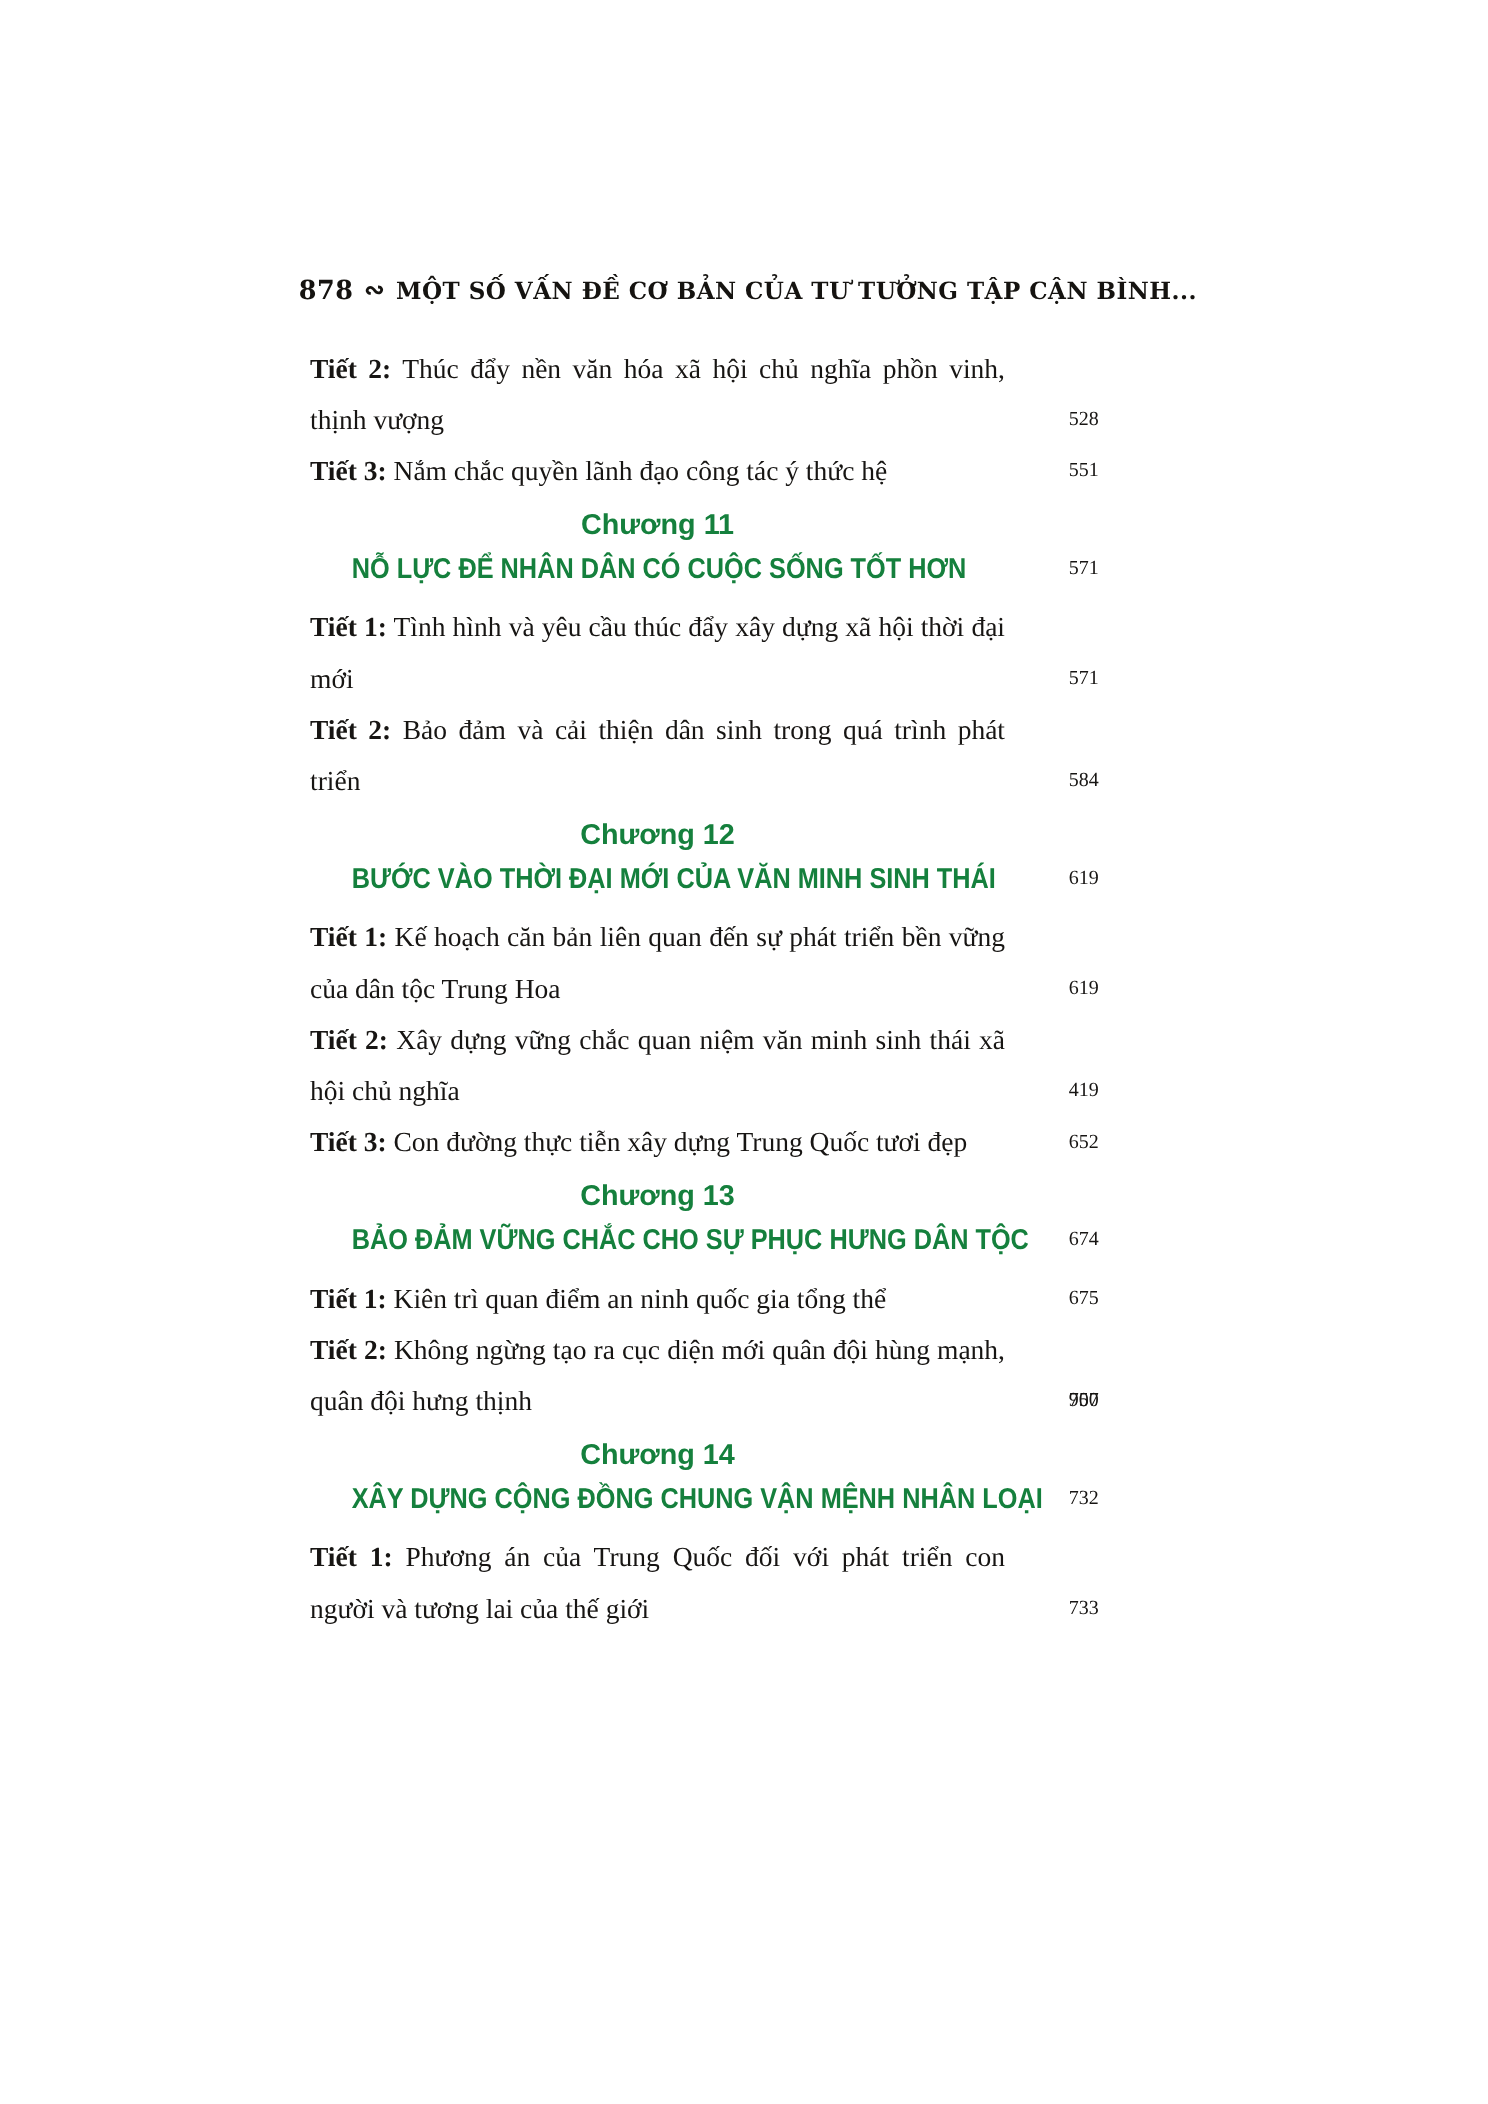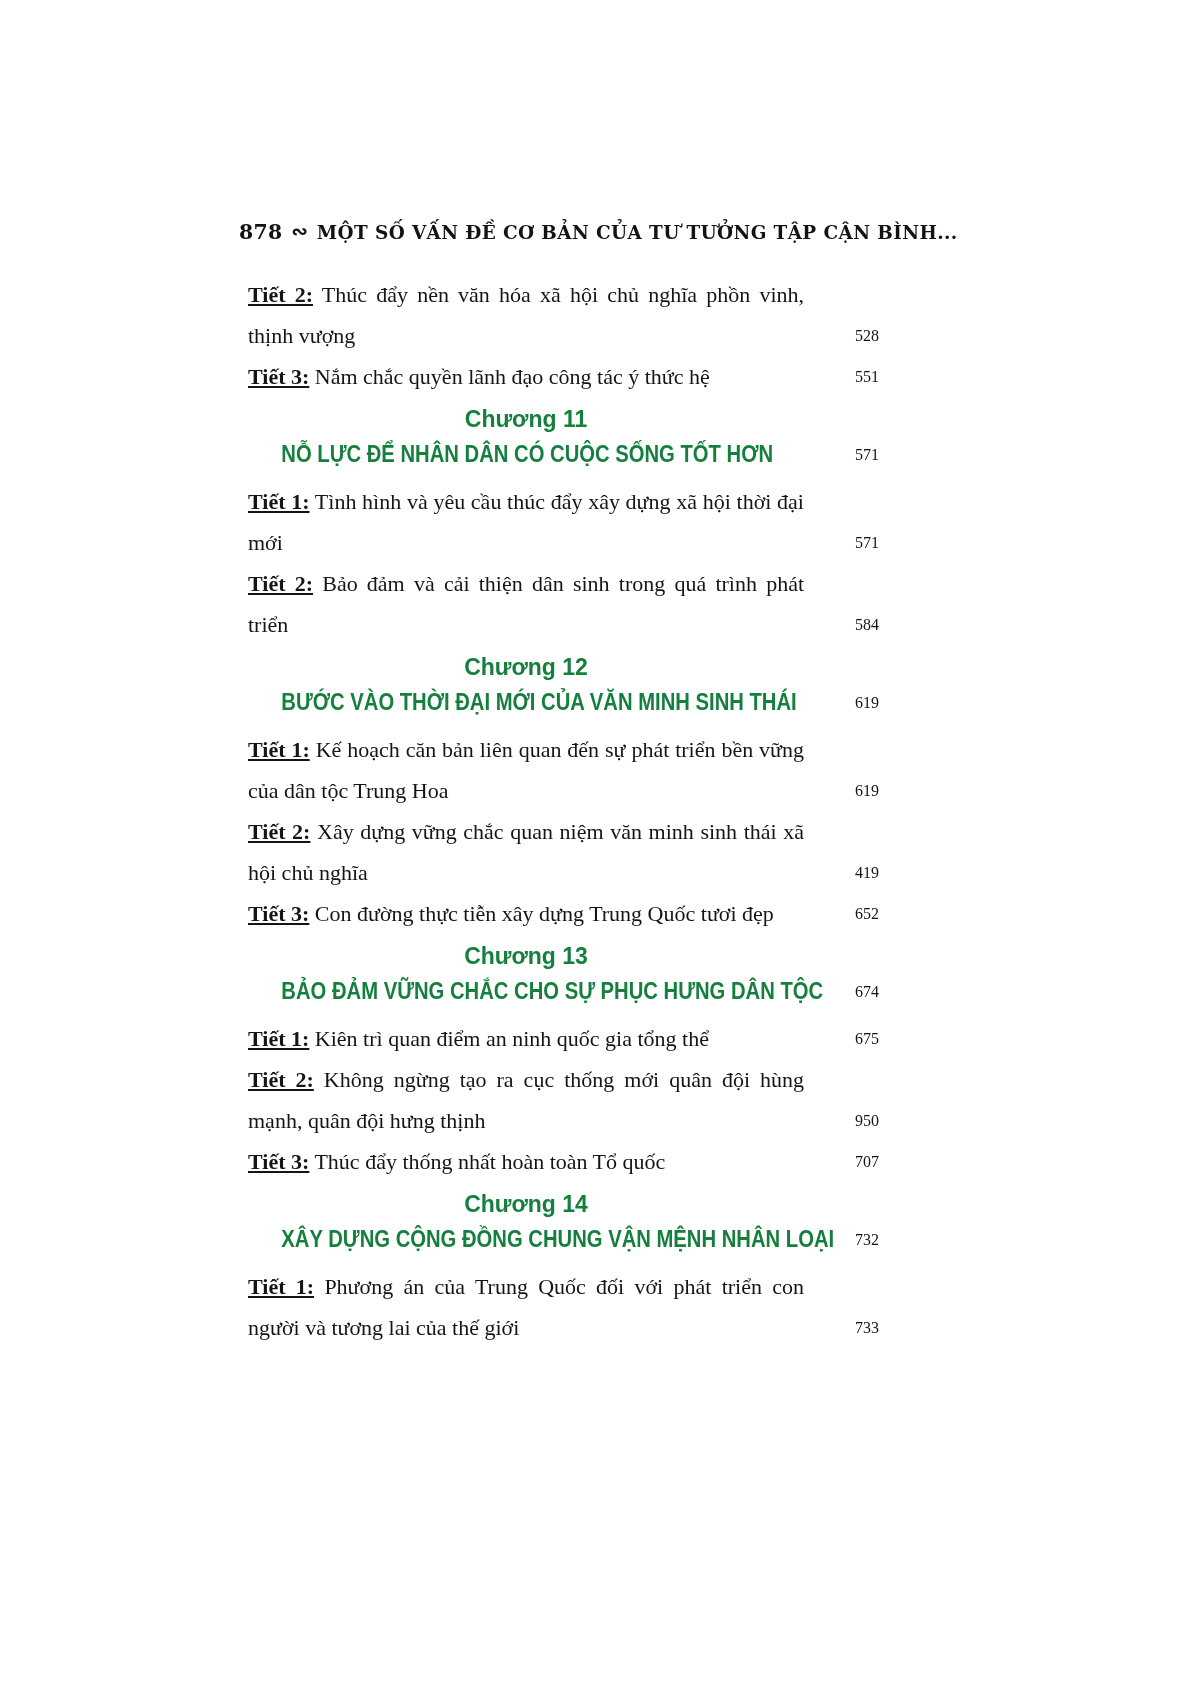--- a/index.html
+++ b/index.html
@@ -17,21 +17,21 @@
   }
   .rh-num{font-size:21px;}
   .orn{font-size:20px;position:relative;top:-1px;}
   
   .toc{
     position:absolute;top:274px;left:248px;width:631px;
     font-size:22px;line-height:41px;
   }
   .entry{position:relative;}
   .entry-text{margin:0;width:556px;text-align:justify;}
-  .lbl{font-weight:700;text-decoration:underline;}
+  .lbl{font-weight:700;}
   .pg{position:absolute;right:0;bottom:0;line-height:41px;font-size:16px;}
   .chapter{margin:5px 0 9px;line-height:35px;}
   .ch-wrap{width:556px;text-align:center;font-family:"Liberation Sans",sans-serif;font-weight:700;color:#15803d;}
   .ch-num{font-size:23px;}
   .ch-title{
     font-size:23px;white-space:nowrap;
     transform:scaleX(0.88);transform-origin:50% 50%;
   }
   .chapter .pg{line-height:35px;}
 </style>
@@ -92,25 +92,24 @@
       <div class="ch-num">Chương 13</div>
       <div class="ch-title">BẢO ĐẢM VỮNG CHẮC CHO SỰ PHỤC HƯNG DÂN TỘC</div>
     </div>
     <span class="pg">674</span>
   </div>
       <div class="entry section">
     <p class="entry-text"><b class="lbl">Tiết 1:</b> <span class="txt">Kiên trì quan điểm an ninh quốc gia tổng thể</span></p>
     <span class="pg">675</span>
   </div>
       <div class="entry section">
-    <p class="entry-text"><b class="lbl">Tiết 2:</b> <span class="txt">Không ngừng tạo ra cục thống mới quân đội hùng mạnh, quân đội hưng thịnh</span></p>
+    <p class="entry-text"><b class="lbl">Tiết 2:</b> <span class="txt">Không ngừng tạo ra cục diện mới quân đội hùng mạnh, quân đội hưng thịnh</span></p>
     <span class="pg">950</span>
   </div>
       <div class="entry section">
-    <p class="entry-text"><b class="lbl">Tiết 3:</b> <span class="txt">Thúc đẩy thống nhất hoàn toàn Tổ quốc</span></p>
     <span class="pg">707</span>
   </div>
       <div class="entry chapter">
     <div class="ch-wrap">
       <div class="ch-num">Chương 14</div>
       <div class="ch-title">XÂY DỰNG CỘNG ĐỒNG CHUNG VẬN MỆNH NHÂN LOẠI</div>
     </div>
     <span class="pg">732</span>
   </div>
       <div class="entry section">

